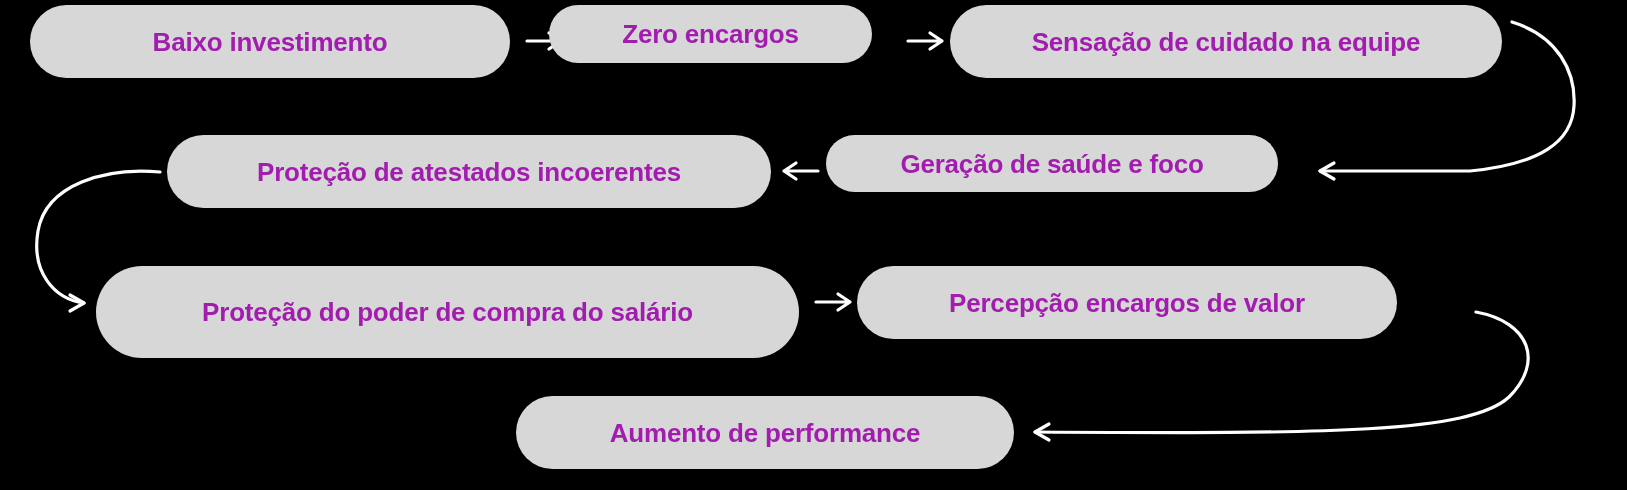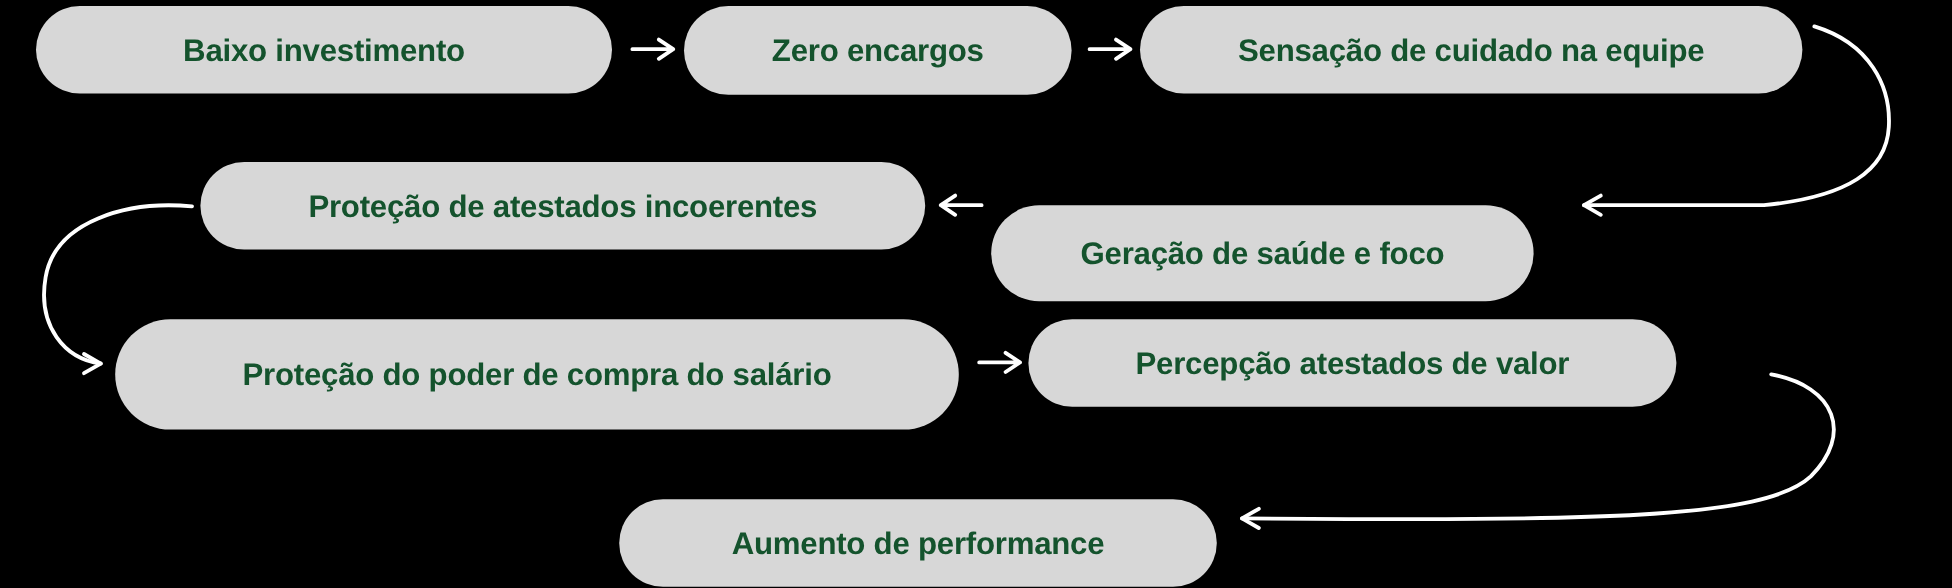--- a/index.html
+++ b/index.html
@@ -29,21 +29,21 @@
     position: absolute;
     background: #d7d7d7;
     border-radius: 999px;
     display: flex;
     align-items: center;
     justify-content: center;
     box-sizing: border-box;
     padding: 0 22px;
   }
   .node-label {
-    color: #14532d;
+    color: #a21caf;
     font-family: "Liberation Sans", sans-serif;
     font-weight: bold;
     font-size: 26px;
     letter-spacing: -0.2px;
     white-space: nowrap;
     line-height: 1;
   }
 </style>
 </head>
 <body>
@@ -81,41 +81,41 @@
 
     <g>
       <path d="M816 302 L850 302 M850 302 L838 294 M850 302 L838 310" stroke="#ffffff" stroke-width="3.2" fill="none" stroke-linecap="round" stroke-linejoin="round"></path>
     </g>
   </svg>
 
   <div class="node" style="left:30px; top:5px; width:480px; height:73px;">
     <span class="node-label">Baixo investimento</span>
   </div>
 
-  <div class="node" style="left:570px; top:5px; width:323px; height:74px;">
+  <div class="node" style="left:549px; top:5px; width:323px; height:58px;">
     <span class="node-label">Zero encargos</span>
   </div>
 
   <div class="node" style="left:950px; top:5px; width:552px; height:73px;">
     <span class="node-label">Sensação de cuidado na equipe</span>
   </div>
 
   <div class="node" style="left:167px; top:135px; width:604px; height:73px;">
     <span class="node-label">Proteção de atestados incoerentes</span>
   </div>
 
-  <div class="node" style="left:826px; top:135px; width:452px; height:80px;margin-top:36px;">
+  <div class="node" style="left:826px; top:135px; width:452px; height:57px;">
     <span class="node-label">Geração de saúde e foco</span>
   </div>
 
   <div class="node" style="left:96px; top:266px; width:703px; height:92px;">
     <span class="node-label">Proteção do poder de compra do salário</span>
   </div>
 
   <div class="node" style="left:857px; top:266px; width:540px; height:73px;">
-    <span class="node-label">Percepção atestados de valor</span>
+    <span class="node-label">Percepção encargos de valor</span>
   </div>
 
-  <div class="node" style="left:516px; top:416px; width:498px; height:73px;text-align:right;">
+  <div class="node" style="left:516px; top:396px; width:498px; height:73px;text-align:right;">
     <span class="node-label">Aumento de performance</span>
   </div>
 
 </div>
 
 </body></html>

